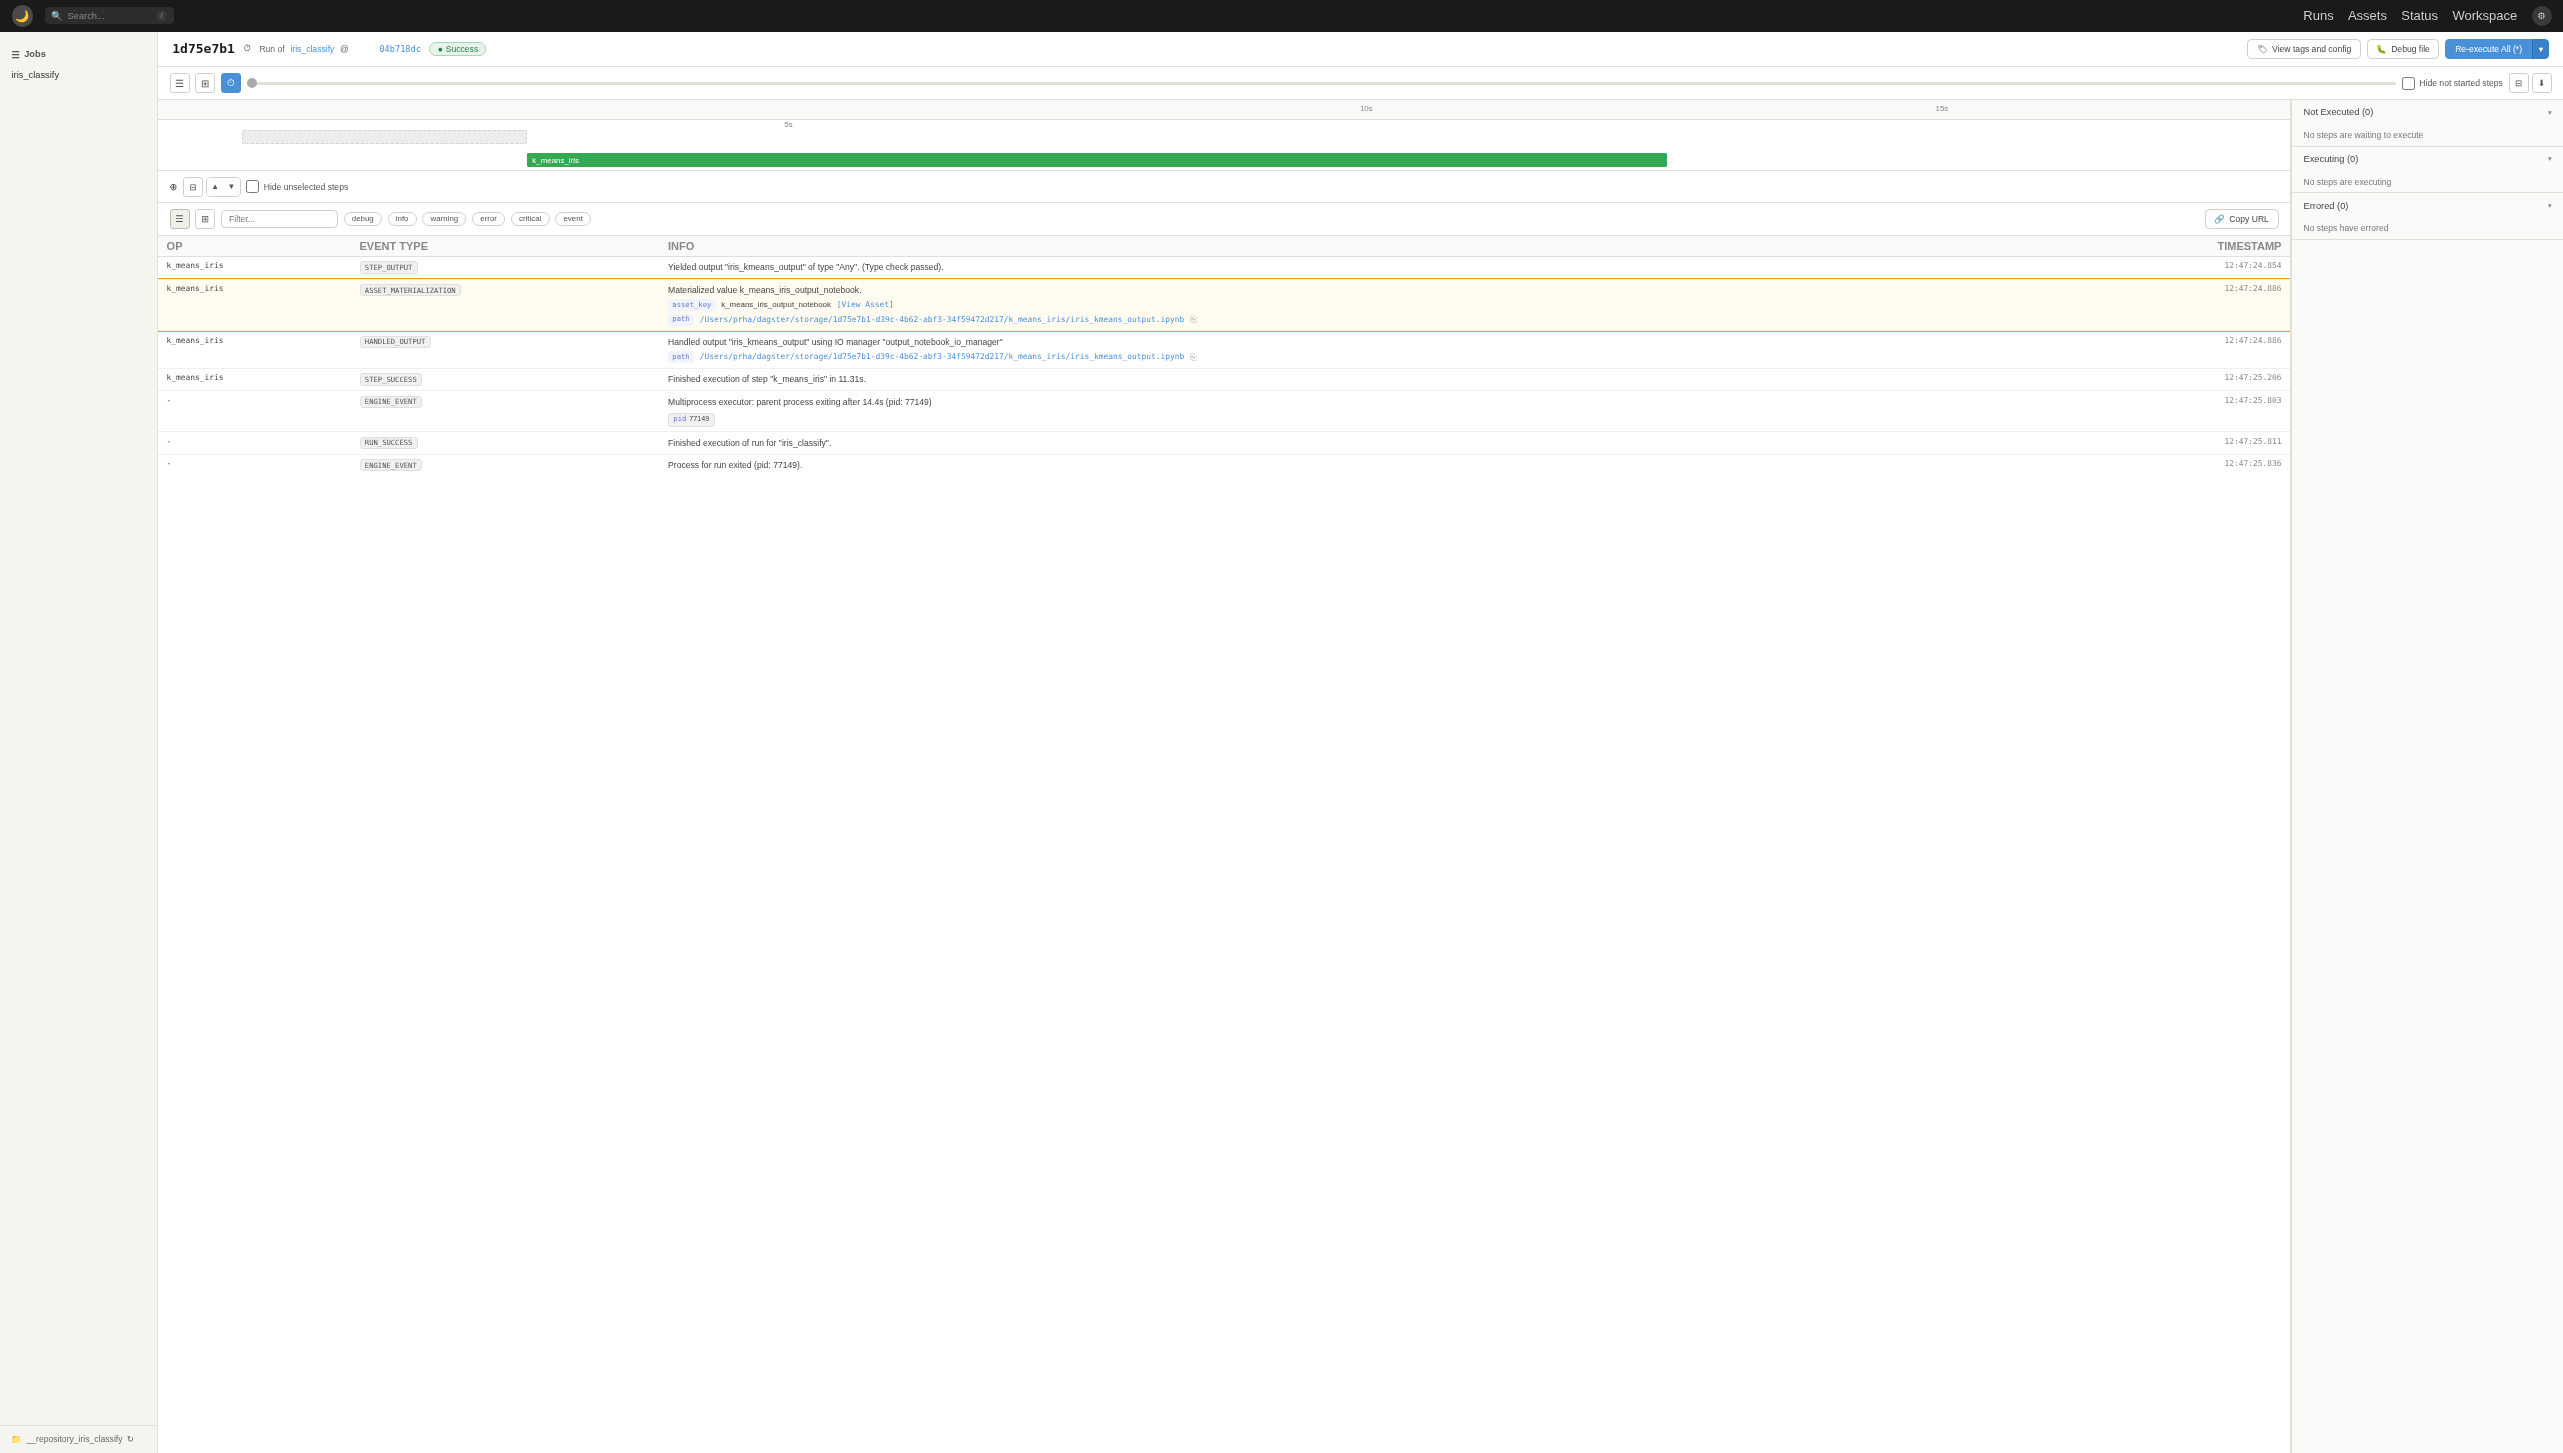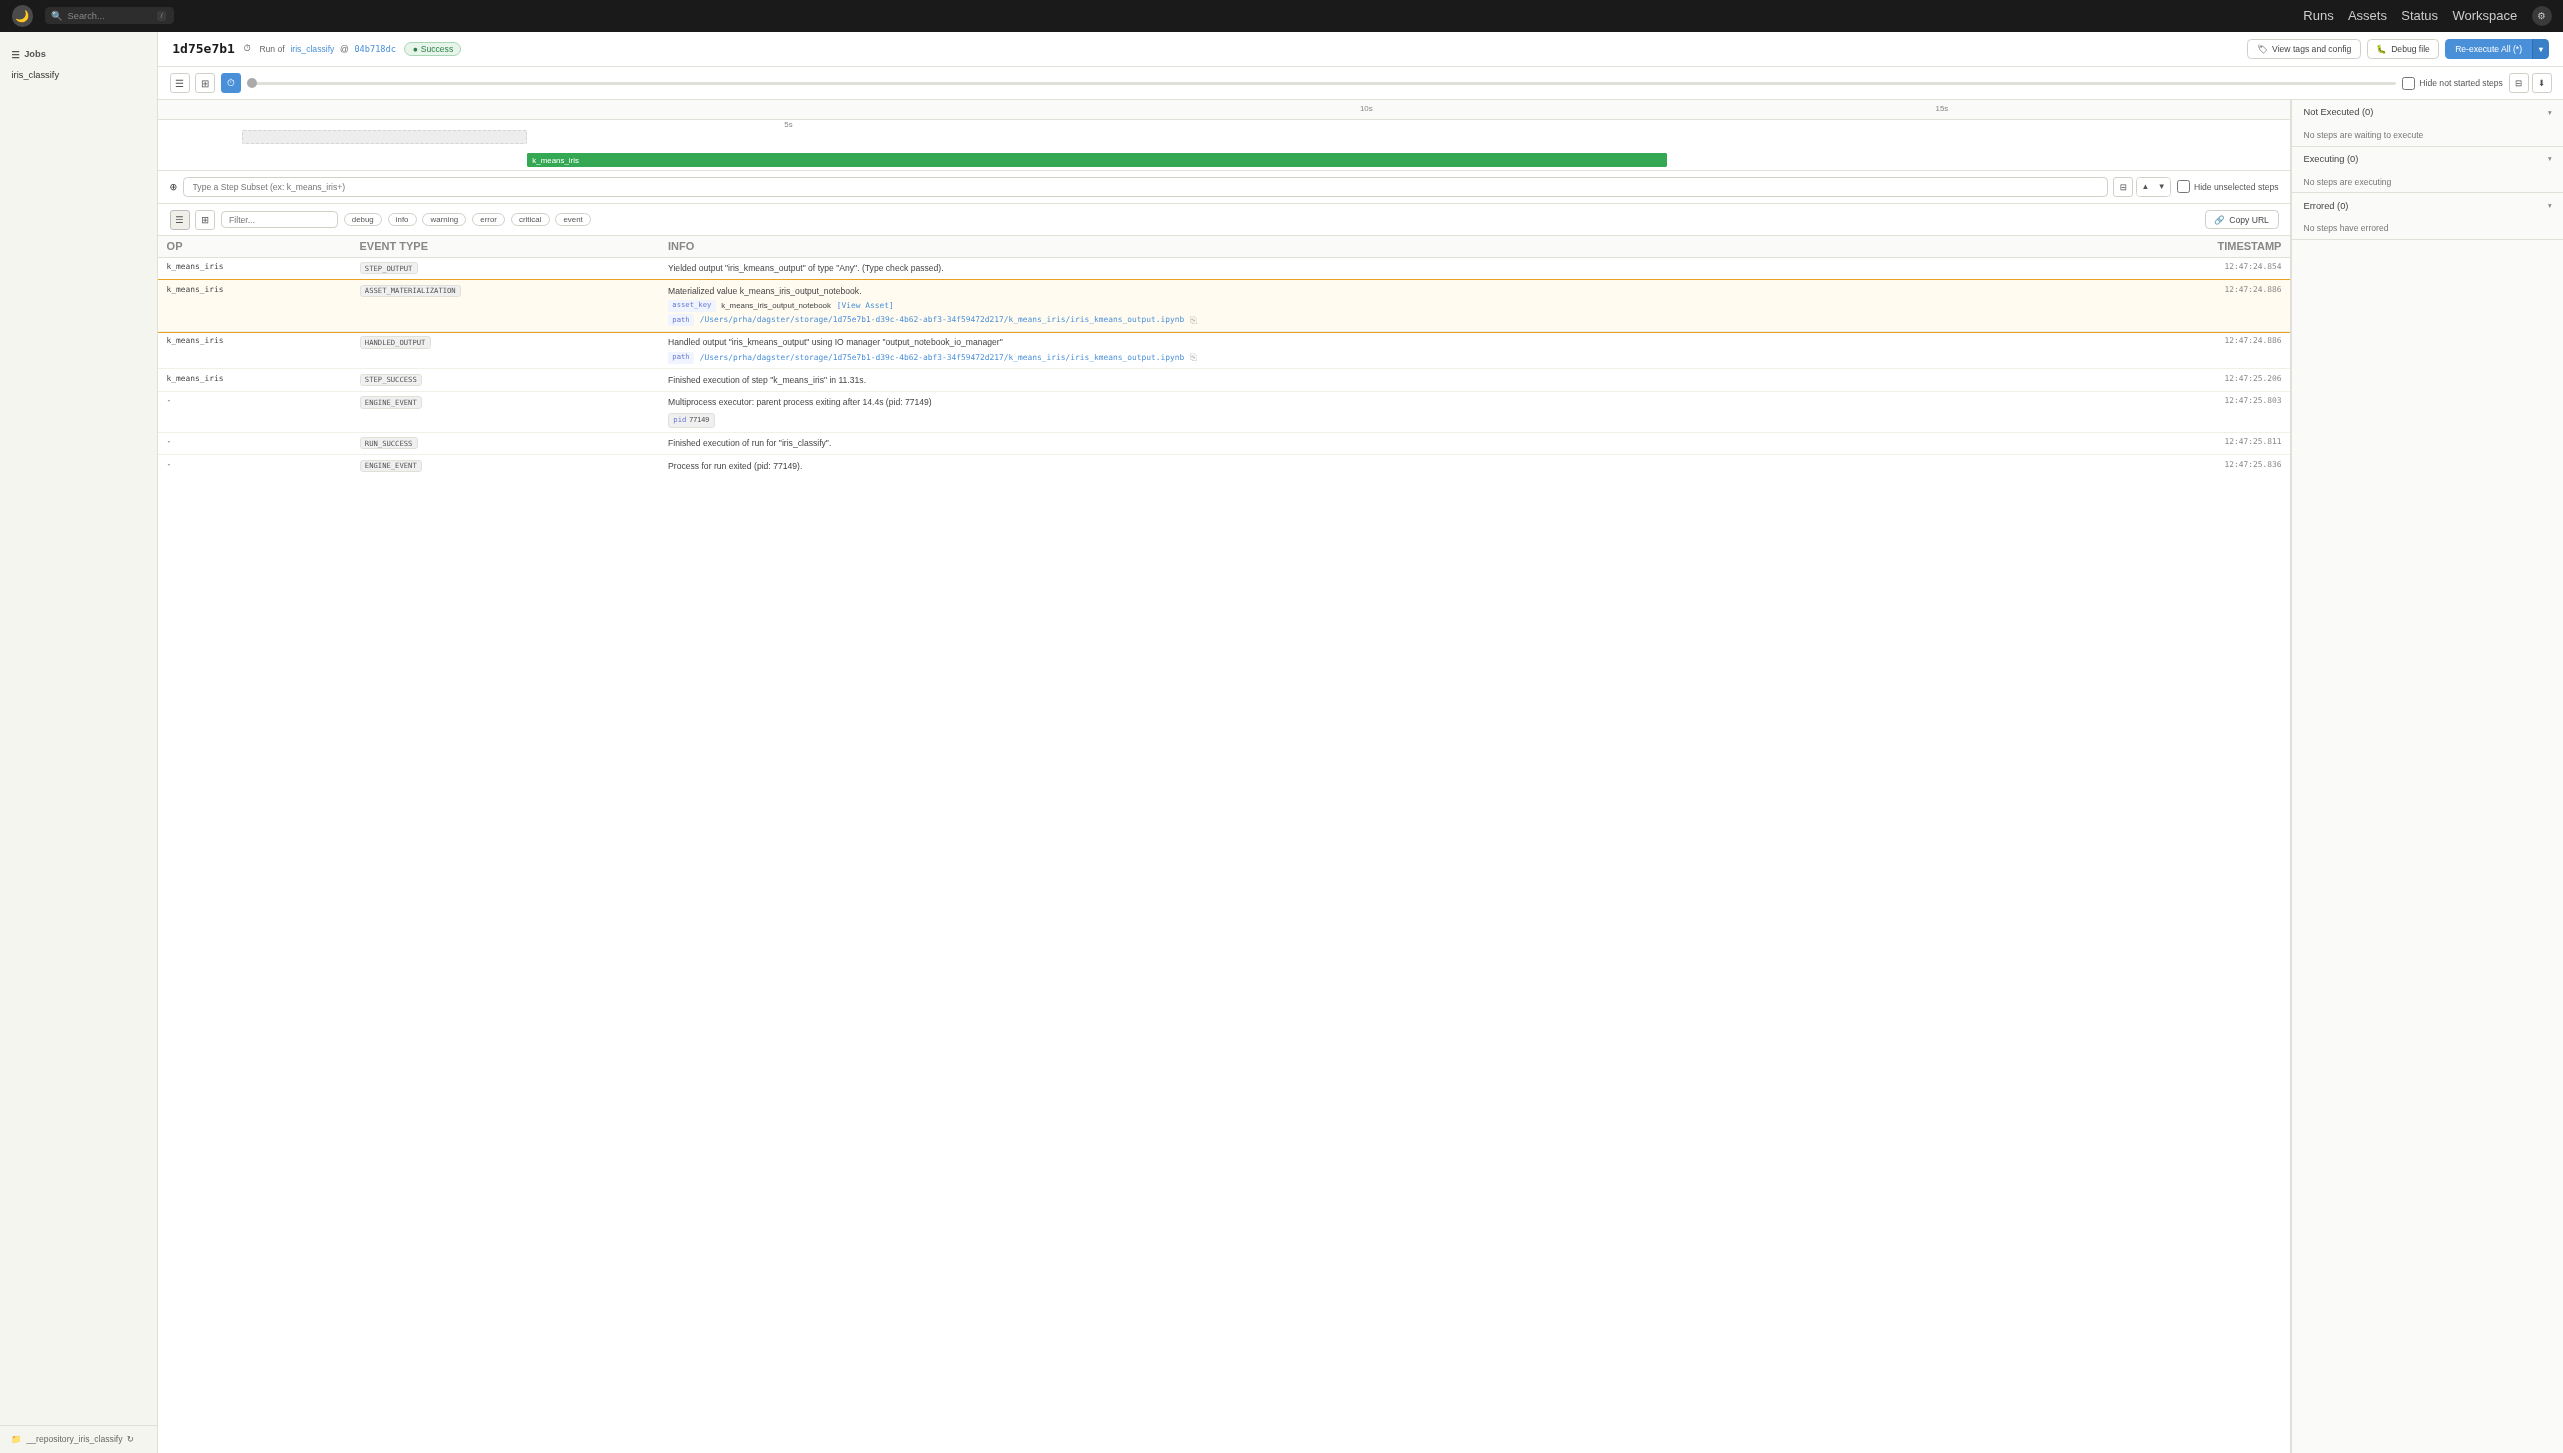--- a/index.html
+++ b/index.html
@@ -533,21 +533,21 @@
 
   <main class="main">
 
     <div class="run-header">
       <span class="run-id">1d75e7b1</span>
       <span>⏱</span>
       <div class="run-meta">
         <span>Run of</span>
         <a href="#">iris_classify</a>
         <span>@</span>
-        <a href="#" style="font-family:monospace;">04b718dc</a>
+        <a href="#" style="font-family:monospace;margin-left:25px;">04b718dc</a>
       </div>
       <div class="badge-success">
         <span>Success</span>
       </div>
       <div class="run-header-actions">
         <button class="btn-outline">
           <span>🏷</span>
           <span>View tags and config</span>
         </button>
         <button class="btn-outline">
@@ -602,21 +602,20 @@
             <div class="gantt-bar-container">
               <div style="position:absolute; left:14%; width:56%; height:14.3px; background:#34a853; border-radius:1.4px; display:flex; align-items:center; padding:0 5.7px; color:white; font-size:7.9px; font-weight:500; cursor:pointer;">
                 <span>k_means_iris</span>
               </div>
             </div>
           </div>
         </div>
 
         <div class="step-subset-row">
           <span>⊕</span>
-          <input class="step-input" type="text" placeholder="Type a Step Subset (ex: k_means_iris+)" style="">
           <div style="display:flex;gap:2.9px;">
             <button class="filter-icon-btn">⊟</button>
             <div class="up-down-btn">
               <button class="up-btn">▲</button>
               <button class="down-btn">▼</button>
             </div>
           </div>
           <label class="checkbox-label">
             <input type="checkbox" style="">
             <span>Hide unselected steps</span>

